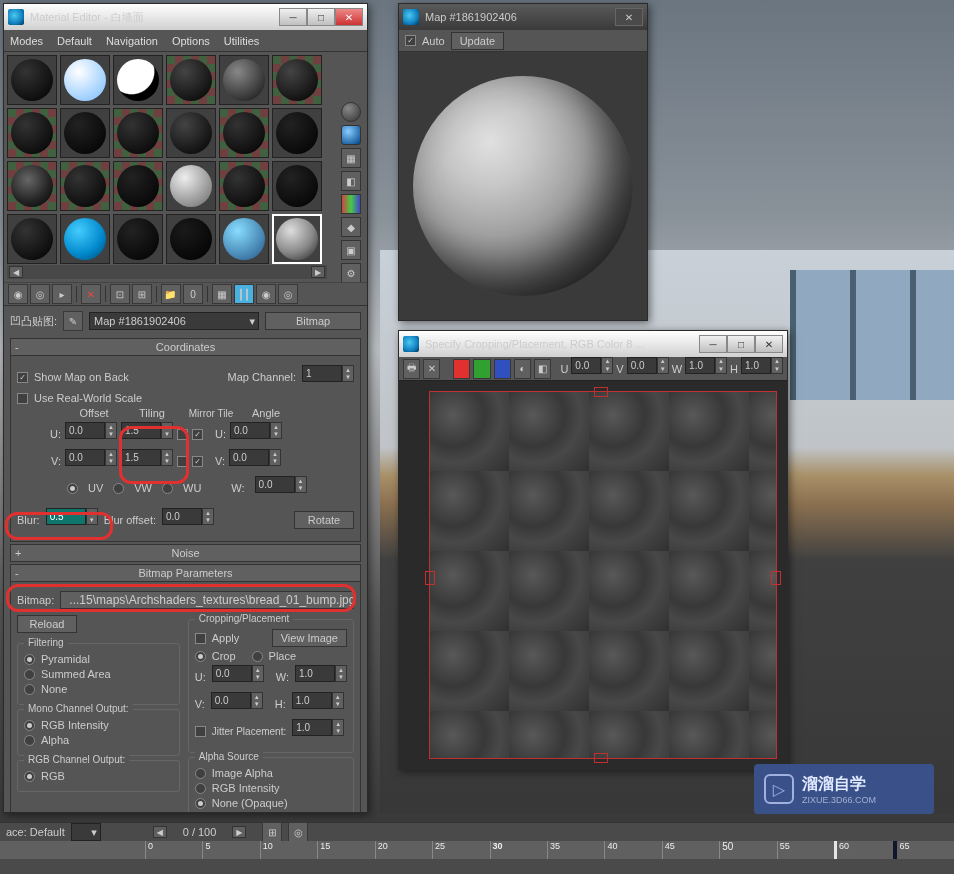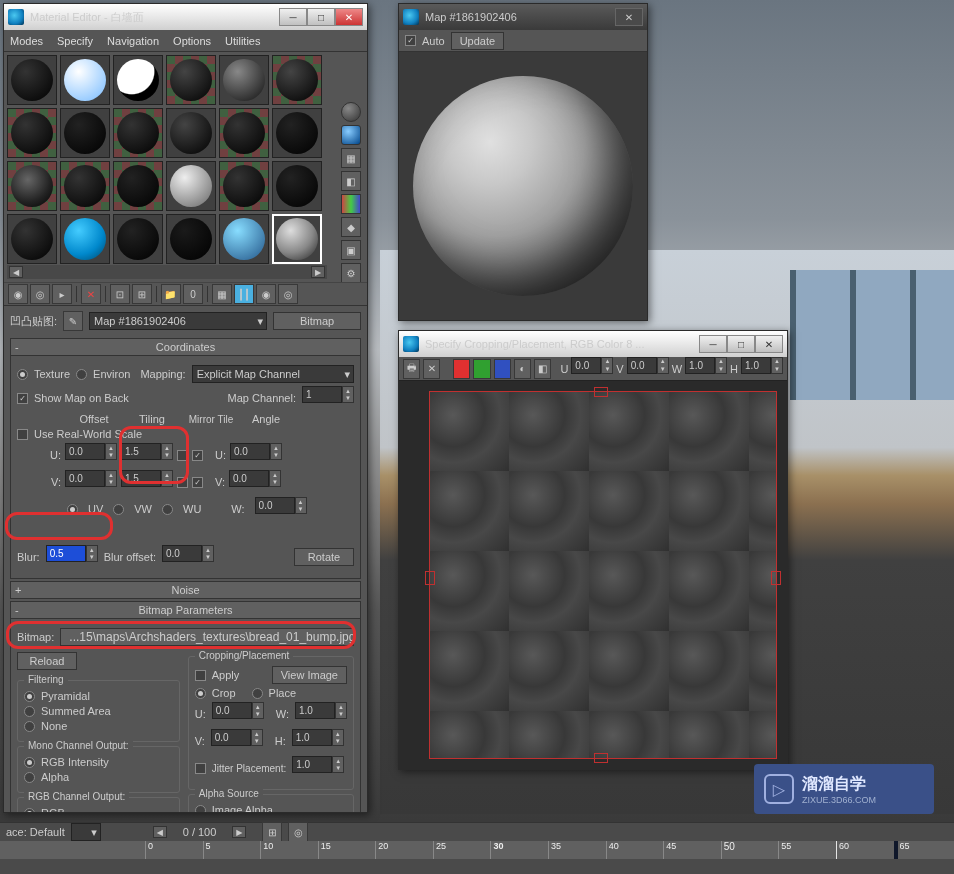--- a/index.html
+++ b/index.html
@@ -79,21 +79,21 @@
     <div class="ico"></div>
     <div class="ttl">Material Editor - 白墙面</div>
     <div class="winbtns">
       <div class="winbtn">─</div>
       <div class="winbtn">□</div>
       <div class="winbtn close">✕</div>
     </div>
   </div>
   <div class="menubar">
     <span>Modes</span>
-    <span>Specify</span>
+    <span>Default</span>
     <span>Navigation</span>
     <span>Options</span>
     <span>Utilities</span>
   </div>
   <div class="body" style="position:relative;height:760px;overflow:hidden;">
     <div class="matgrid">
       <div class="swatch">
           <div class="ball" style="background:radial-gradient(circle at 35% 30%,#333,#000);"></div>
         </div>
       <div class="swatch">
@@ -199,63 +199,53 @@
       <div class="tbtn hl">┃┃</div>
       <div class="tbtn">◉</div>
       <div class="tbtn">◎</div>
     </div>
     <div class="slotrow" style="position:absolute;top:256px;left:0;right:0;">
       <span>凹凸贴图:</span>
       <div class="tbtn">✎</div>
       <div class="slotname dd">
           <span>Map #1861902406</span>
         </div>
-      <div class="btn" style="width:88px;justify-content:center;">Bitmap</div>
+      <div class="btn" style="width:96px;justify-content:center;">Bitmap</div>
     </div>
 
     <div style="position:absolute;top:284px;left:0;right:0;bottom:0;overflow:hidden;">
 
       <div class="rollout">
         <div class="rollhdr">
             <span class="pm">-</span>
             <span class="rt">Coordinates</span>
           </div>
         <div class="rollbody" style="position:relative;">
           <div class="row">
-            <span class="radio on"></span>
-              <span>Texture</span>
-            <span class="radio"></span>
-              <span>Environ</span>
-            <span style="margin-left:4px;">Mapping:</span>
-            <div class="dd" style="flex:1;">
-                <span>Explicit Map Channel</span>
-              </div>
-          </div>
-          <div class="row">
             <span class="chk on"></span>
               <span>Show Map on Back</span>
             <span style="margin-left:auto;">Map Channel:</span>
             <div class="spin">
                 <input value="1" style="">
                 <div class="ar">
                   <div>▲</div>
                   <div>▼</div>
                 </div>
               </div>
+          </div>
+          <div class="row">
+            <span class="chk"></span>
+              <span>Use Real-World Scale</span>
           </div>
           <div class="row" style="gap:0;">
             <span style="width:48px;"></span>
             <span style="width:58px;text-align:center;">Offset</span>
             <span style="width:58px;text-align:center;">Tiling</span>
             <span style="width:60px;text-align:center;font-size:10px;">Mirror Tile</span>
             <span style="width:50px;text-align:center;">Angle</span>
-          </div>
-          <div class="row">
-            <span class="chk"></span>
-              <span>Use Real-World Scale</span>
           </div>
           <div class="row" style="gap:4px;">
             <span style="width:44px;text-align:right;">U:</span>
             <div class="spin">
                 <input value="0.0" style="">
                 <div class="ar">
                   <div>▲</div>
                   <div>▼</div>
                 </div>
               </div>
@@ -314,24 +304,24 @@
               <span>WU</span>
             <span style="margin-left:20px;">W:</span>
             <div class="spin">
                 <input value="0.0" style="">
                 <div class="ar">
                   <div>▲</div>
                   <div>▼</div>
                 </div>
               </div>
           </div>
-          <div class="row" style="margin-top:24px;">
+          <div class="row" style="margin-top:8px;">
             <span>Blur:</span>
             <div class="spin">
-                <input style="background: #1d4ed8; color: rgb(255, 255, 255);" value="0.5">
+                <input style="background: #0f766e; color: rgb(255, 255, 255);" value="0.5">
                 <div class="ar">
                   <div>▲</div>
                   <div>▼</div>
                 </div>
               </div>
             <span>Blur offset:</span>
             <div class="spin">
                 <input value="0.0" style="">
                 <div class="ar">
                   <div>▲</div>
@@ -581,21 +571,21 @@
         <div style="flex:1;border-left:1px solid #888;padding-left:2px;font-size:9px;color:#eee;">10</div>
         <div style="flex:1;border-left:1px solid #888;padding-left:2px;font-size:9px;color:#eee;">15</div>
         <div style="flex:1;border-left:1px solid #888;padding-left:2px;font-size:9px;color:#eee;">20</div>
         <div style="flex:1;border-left:1px solid #888;padding-left:2px;font-size:9px;color:#eee;">25</div>
         <div style="flex:1;border-left:1px solid #888;padding-left:2px;font-size:9px;color:#eee;font-weight:bold;">30</div>
         <div style="flex:1;border-left:1px solid #888;padding-left:2px;font-size:9px;color:#eee;">35</div>
         <div style="flex:1;border-left:1px solid #888;padding-left:2px;font-size:9px;color:#eee;">40</div>
         <div style="flex:1;border-left:1px solid #888;padding-left:2px;font-size:9px;color:#eee;">45</div>
         <div style="flex:1;border-left:1px solid #888;padding-left:2px;font-size:10px;color:#eee;">50</div>
         <div style="flex:1;border-left:1px solid #888;padding-left:2px;font-size:9px;color:#eee;">55</div>
-        <div style="flex:1;border-left:1px solid #e5e5e5;padding-left:2px;font-size:9px;color:#eee;">60</div>
+        <div style="flex:1;border-left:3px solid #e5e5e5;padding-left:2px;font-size:9px;color:#eee;">60</div>
         <div style="flex:1;border-left:4px solid #0f172a;padding-left:2px;font-size:9px;color:#eee;">65</div>
     </div>
   </div>
 </div>
 
 <div class="watermark">
   <div class="wicon">▷</div>
   <div>
     <div class="wtxt">溜溜自学</div>
     <div class="wsub">ZIXUE.3D66.COM</div>

